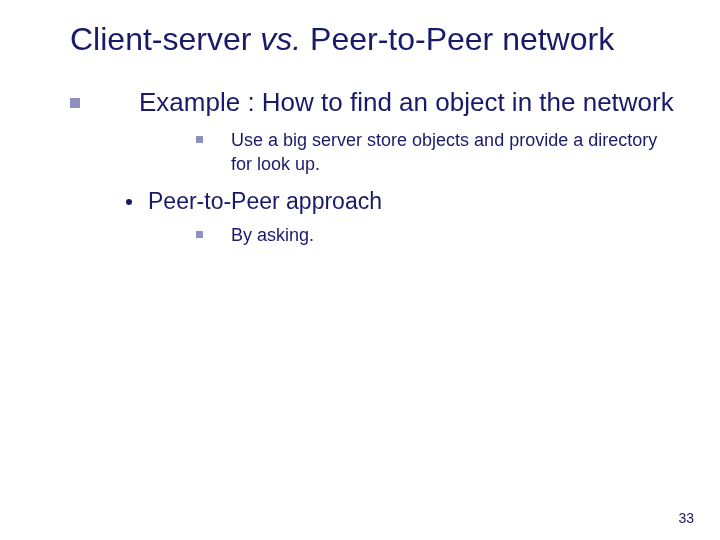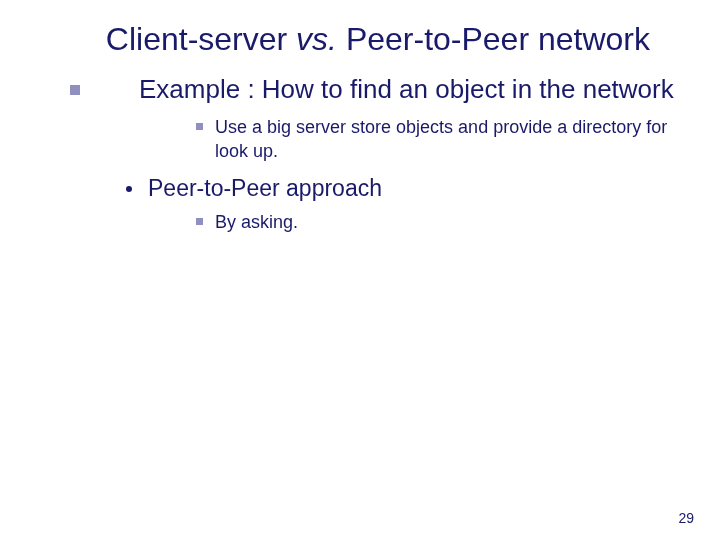--- a/index.html
+++ b/index.html
@@ -1,26 +1,26 @@
 <!DOCTYPE html>
 <html><head>
 <meta charset="utf-8">
 <style>
   * { margin: 0; padding: 0; box-sizing: border-box; }
   html, body { width: 720px; height: 540px; background: #fff; font-family: Verdana, Geneva, sans-serif; }
   .slide { width: 720px; height: 540px; position: relative; padding: 20px 40px 20px 40px; }
-  .title { text-align: right; font-size: 32px; color: #1a1a6a; margin: 0 30px 15px 30px; line-height: 1.2; }
+  .title { text-align: left; font-size: 32px; color: #1a1a6a; margin: 0 30px 28px 30px; line-height: 1.2; }
   .title .italic { font-style: italic; }
   .bullet-main { display: flex; align-items: flex-start; margin: 10px 0 8px 30px; gap: 43px; }
   .bullet-main .sq { width: 10px; height: 10px; background: #9090c0; margin-top: 12px; margin-right: 16px; flex-shrink: 0; }
   .bullet-main .txt { font-size: 26px; color: #1a1a6a; line-height: 1.3; }
   .bullet-sub { display: flex; align-items: flex-start; margin: 10px 0 4px 86px; }
   .bullet-sub .dot { width: 6px; height: 6px; border-radius: 50%; background: #1a1a6a; margin-top: 12px; margin-right: 16px; flex-shrink: 0; }
   .bullet-sub .txt { font-size: 23px; color: #1a1a6a; line-height: 1.3; }
-  .bullet-subsub { display: flex; align-items: flex-start; margin: 6px 0 2px 156px; }
+  .bullet-subsub { display: flex; align-items: flex-start; margin: 6px 0 2px 156px; gap: 16px; }
   .bullet-subsub .sq { width: 7px; height: 7px; background: #9090c0; margin-top: 8px; margin-right: 12px; flex-shrink: 0; }
   .bullet-subsub .txt { font-size: 18px; color: #1a1a6a; line-height: 1.35; }
   .pagenum { position: absolute; bottom: 14px; right: 26px; font-size: 14px; color: #1a1a6a; }
   .block-sub { margin-top: 6px; margin-bottom: 6px; }
 </style>
 </head>
 <body>
 
 <div class="slide">
 
@@ -44,15 +44,15 @@
     <div class="bullet-sub">
       <span class="dot"></span>
       <span class="txt">Peer-to-Peer approach</span>
     </div>
     <div class="bullet-subsub">
       <span class="sq"></span>
       <span class="txt">By asking.</span>
     </div>
   </div>
 
-  <div class="pagenum">29</div>
+  <div class="pagenum">33</div>
 
 </div>
 
 </body></html>

